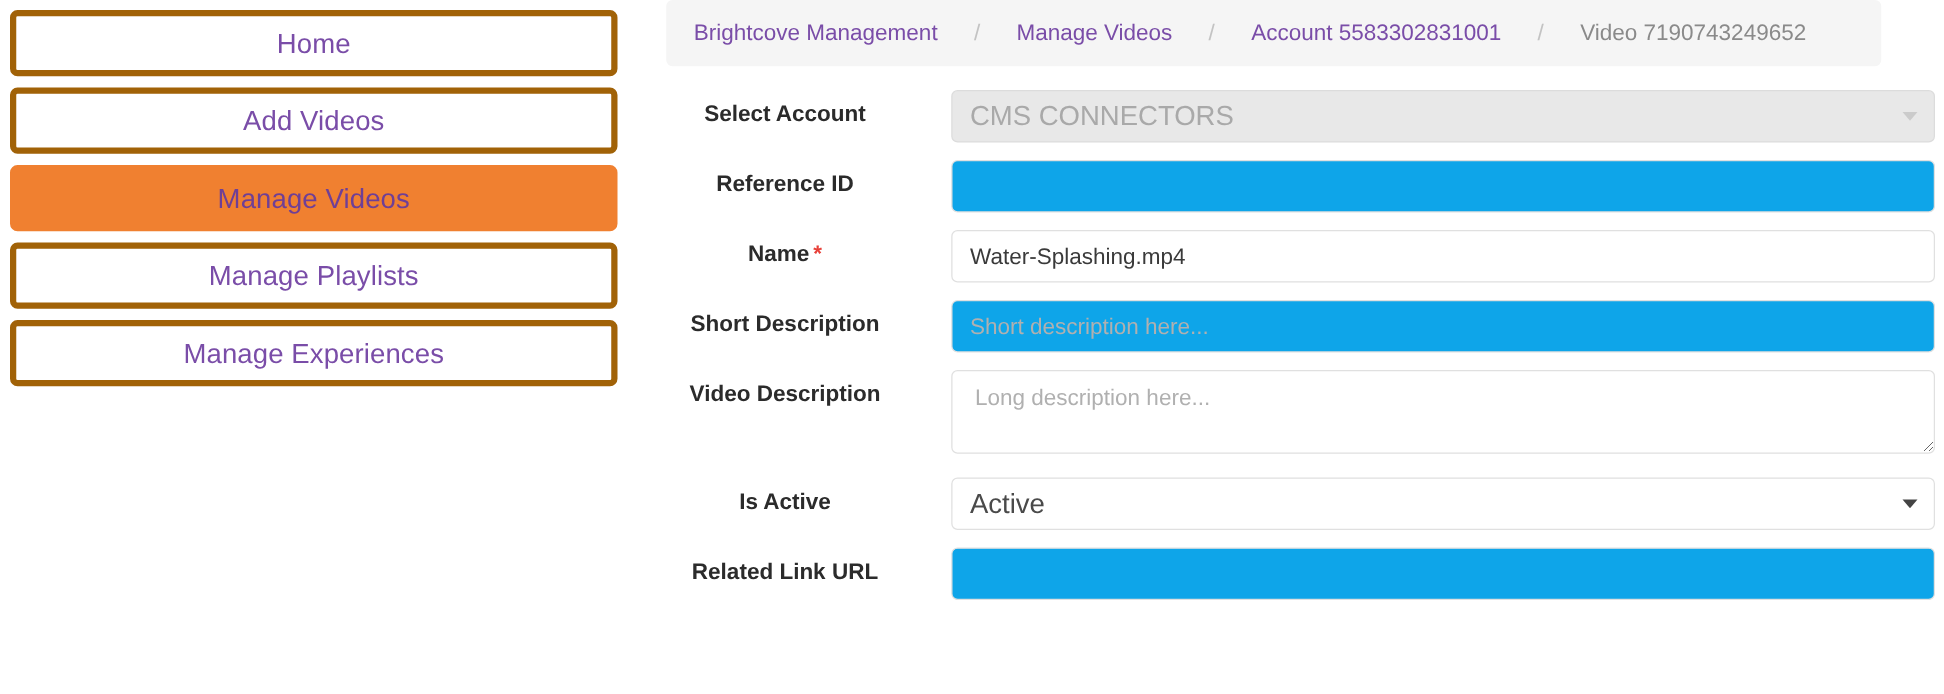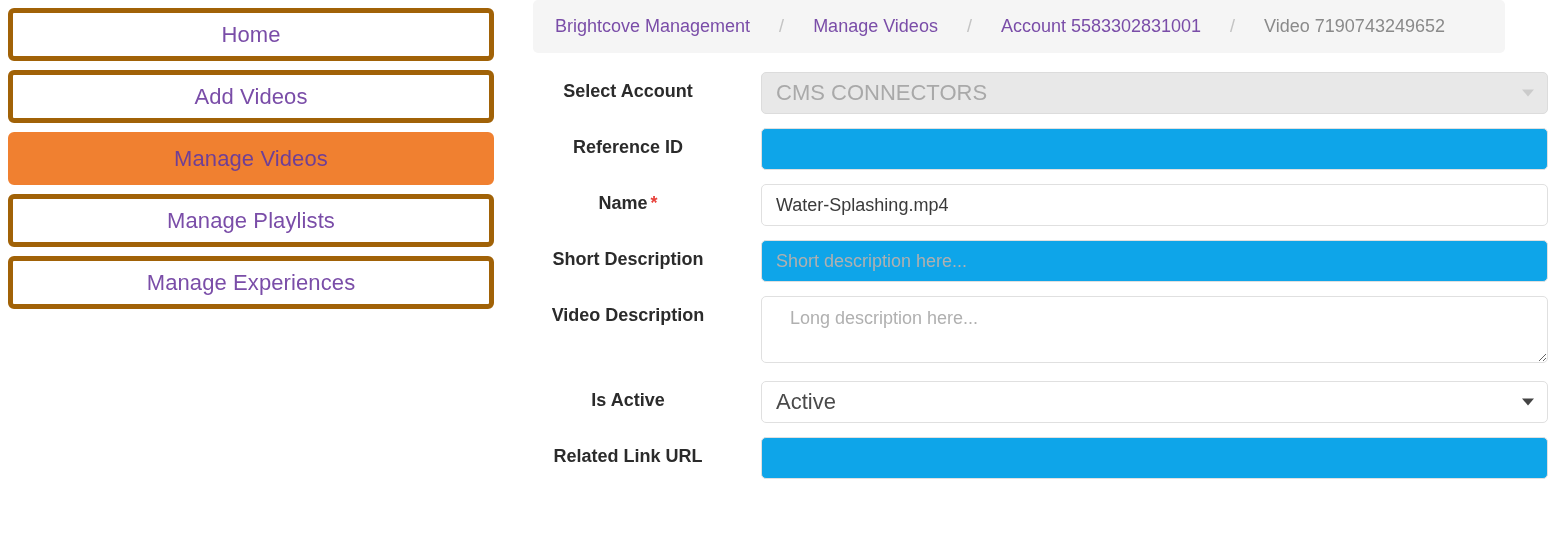--- a/index.html
+++ b/index.html
@@ -101,21 +101,21 @@
     font-size: 18px;
     color: #3a3a3a;
     padding: 0 14px;
     outline: none;
   }
   .field::placeholder { color: #b0b0b0; }
   .field.filled { background: #ffffff; }
 
   textarea.field {
     height: 67px;
-    padding: 10px 28px;
+    padding: 10px 18px;
     resize: vertical;
     line-height: 1.25;
     background: #ffffff;
   }
 
   .select-wrap { position: relative; }
   .select-box {
     width: 100%;
     height: 42px;
     border: 1px solid #e0e0e0;

